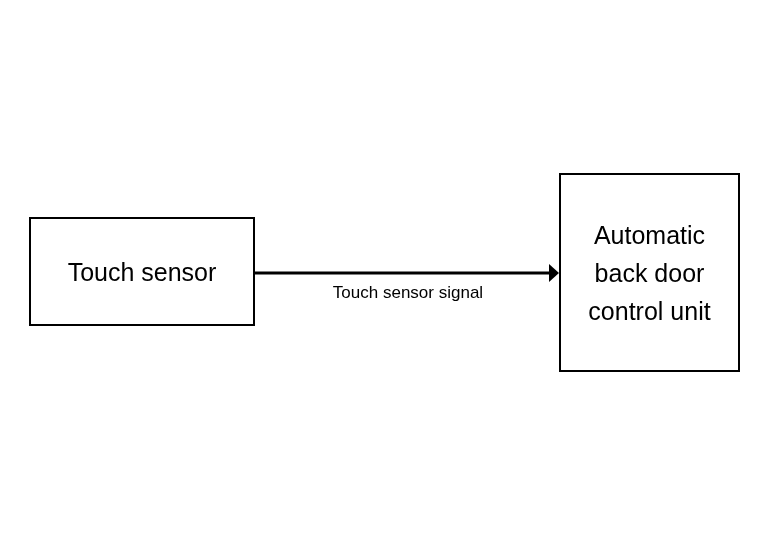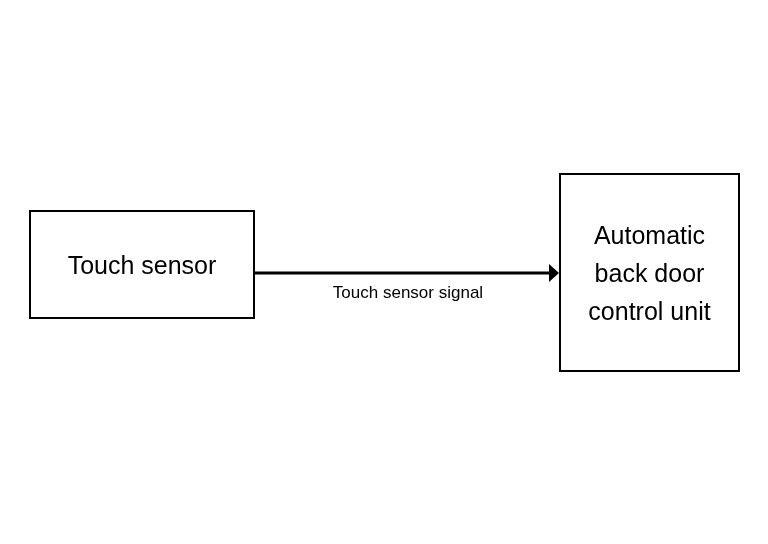--- a/index.html
+++ b/index.html
@@ -29,21 +29,21 @@
     border: 2px solid #000000;
     background: #ffffff;
     display: flex;
     align-items: center;
     justify-content: center;
     text-align: center;
   }
 
   #node-touch-sensor {
     left: 29px;
-    top: 210px;
+    top: 217px;
     width: 226px;
     height: 109px;
   }
 
   #node-control-unit {
     left: 559px;
     top: 173px;
     width: 181px;
     height: 199px;
   }

